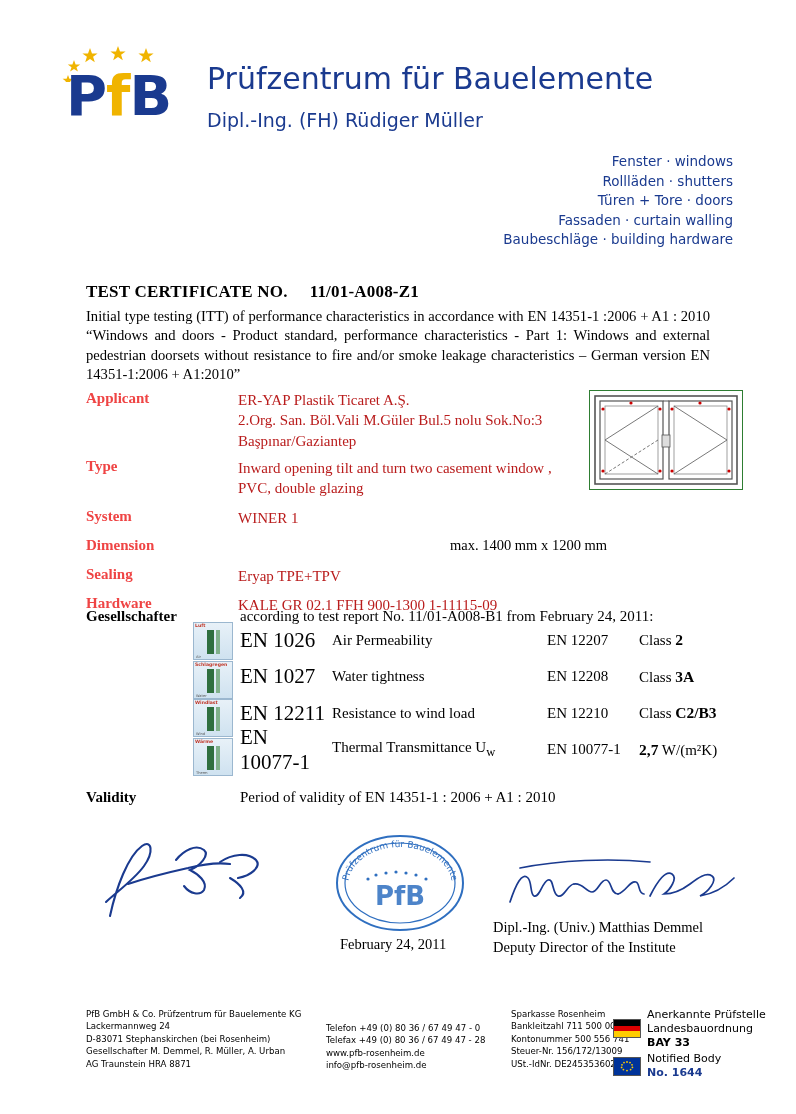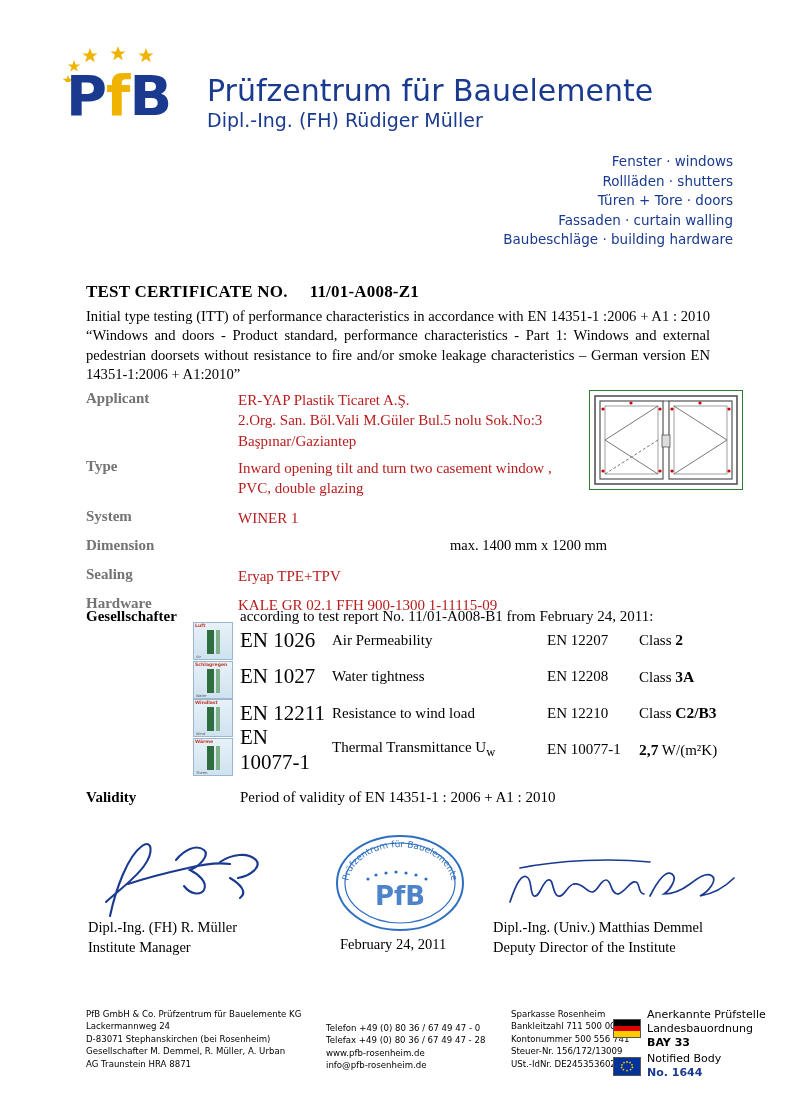--- a/index.html
+++ b/index.html
@@ -19,21 +19,21 @@
     color:#1a3a8f;letter-spacing:-1px;line-height:1;
   }
   .pfb-text .f{color:#f0b400;}
   .titles{margin-left:10px;padding-bottom:6px;}
   .t-main{
     font-family:"DejaVu Sans",sans-serif;font-size:30px;color:#1a3a8f;
     line-height:1.1;white-space:nowrap;
   }
   .t-sub{
     font-family:"DejaVu Sans",sans-serif;font-size:19px;color:#1a3a8f;
-    line-height:1.2;margin-top:2px;white-space:nowrap;
+    line-height:1.2;margin-top:14px;white-space:nowrap;
   }
   .scopes{
     position:absolute;right:63px;top:152px;text-align:right;
     font-family:"DejaVu Sans",sans-serif;font-size:13.5px;color:#1a3a8f;
     line-height:1.45;
   }
   
   .cert-title{
     position:absolute;left:86px;top:282px;
     font-family:"Liberation Serif",serif;font-weight:bold;font-size:17px;
@@ -41,21 +41,21 @@
   }
   .cert-title .no{margin-left:22px;}
   .intro{
     position:absolute;left:86px;top:307px;width:624px;
     font-size:14.6px;line-height:1.33;text-align:justify;color:#000;
   }
   
   .rows{position:absolute;left:86px;top:390px;width:640px;}
   .row{position:relative;display:flex;margin-bottom:0;}
   .lbl{
-    width:152px;flex:0 0 152px;font-weight:bold;font-size:15px;color:#737373;
+    width:152px;flex:0 0 152px;font-weight:bold;font-size:15px;color:#ef4444;
   }
   .val{font-size:15px;color:#b91c1c;line-height:1.35;}
   .r-applicant{height:68px;}
   .r-type{height:50px;}
   .r-system{height:29px;}
   .r-dimension{height:29px;}
   .r-sealing{height:29px;}
   .r-hardware{height:32px;}
   .dim-extra{position:absolute;left:364px;top:0;font-size:14.5px;}
   
@@ -286,24 +286,20 @@
 
   <svg class="sig-ink" style="left:80px;top:838px;width:190px;height:80px" viewBox="0 0 190 80">
     <g fill="none" stroke="#1a3a8f" stroke-width="2.1" stroke-linecap="round">
       <path d="M30,78 C36,50 48,18 62,8 C72,1 74,14 64,28 C54,42 34,56 26,64"></path>
       <path d="M48,46 C66,40 90,34 108,30 C124,26 136,24 150,26"></path>
       <path d="M96,22 C104,12 116,6 124,12 C130,17 120,28 110,32 C118,36 128,44 124,52 C120,58 110,56 104,48"></path>
       <path d="M140,24 C152,16 168,14 176,22 C182,29 170,38 158,40"></path>
       <path d="M150,40 C160,46 168,54 160,60"></path>
     </g>
   </svg>
-  <div class="sig-left">
-    <div>Dipl.-Ing. (FH) R. Müller</div>
-    <div>Institute Manager</div>
-  </div>
 
   <div class="stamp">
     <svg viewBox="0 0 132 100" width="132" height="100">
       <ellipse cx="66" cy="50" rx="63" ry="47" fill="none" stroke="#2f6fc0" stroke-width="2"></ellipse>
       <ellipse cx="66" cy="50" rx="55" ry="40" fill="none" stroke="#2f6fc0" stroke-width="1.2"></ellipse>
       <path id="stamparc" d="M14,52 A52,38 0 0 1 118,52" fill="none"></path>
       <text font-family="DejaVu Sans, sans-serif" font-size="9" fill="#2f6fc0">
         <textPath href="#stamparc" startOffset="50%" text-anchor="middle">Prüfzentrum für Bauelemente</textPath>
       </text>
       <g fill="#2f6fc0">

